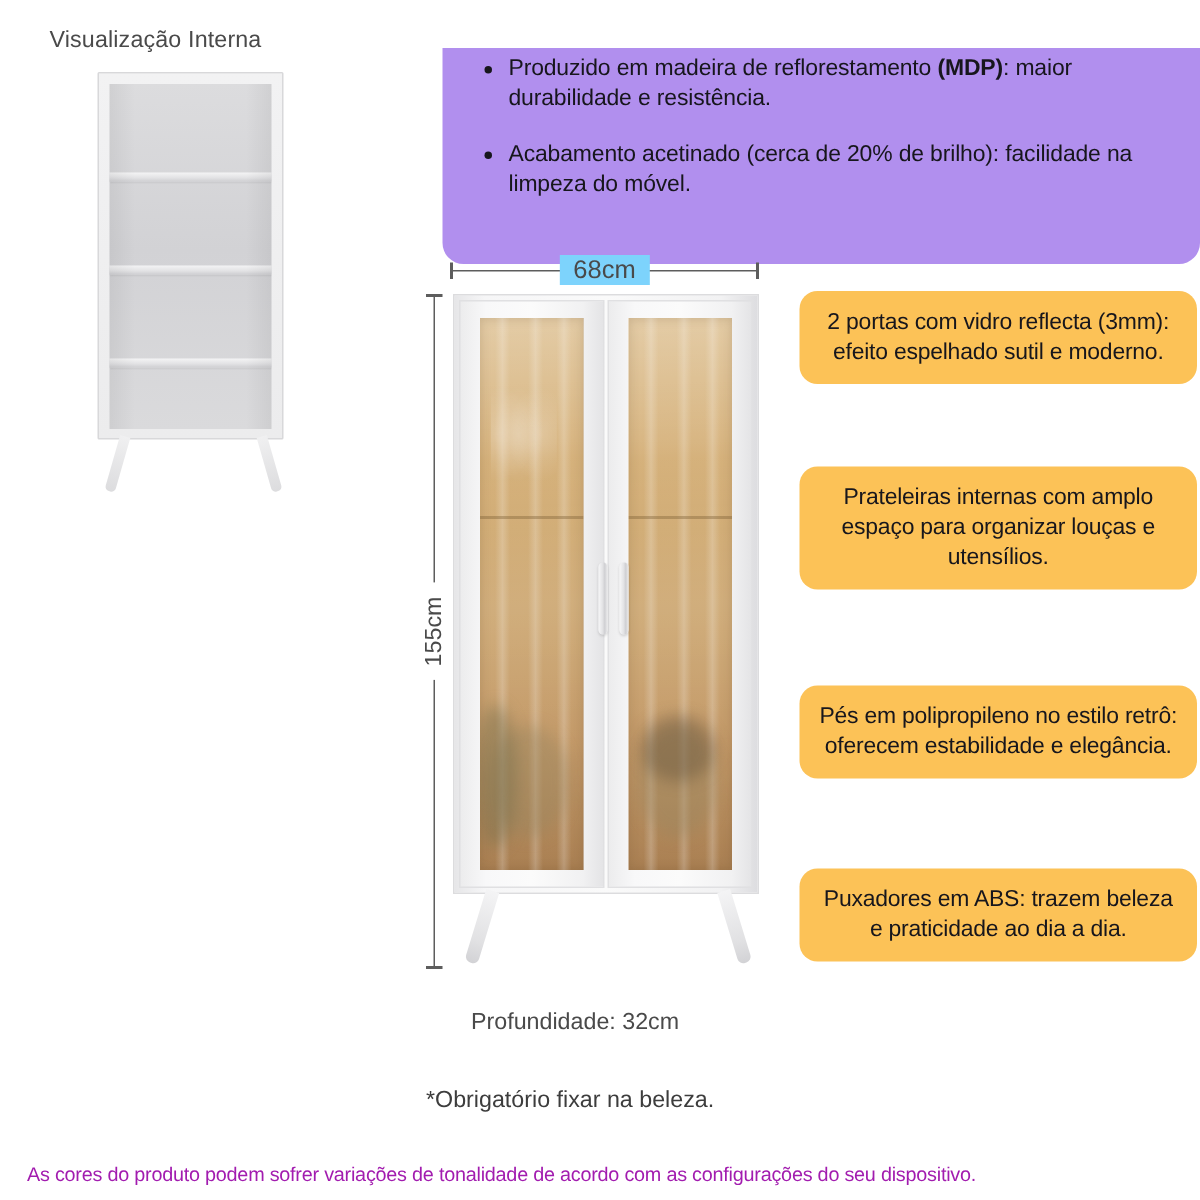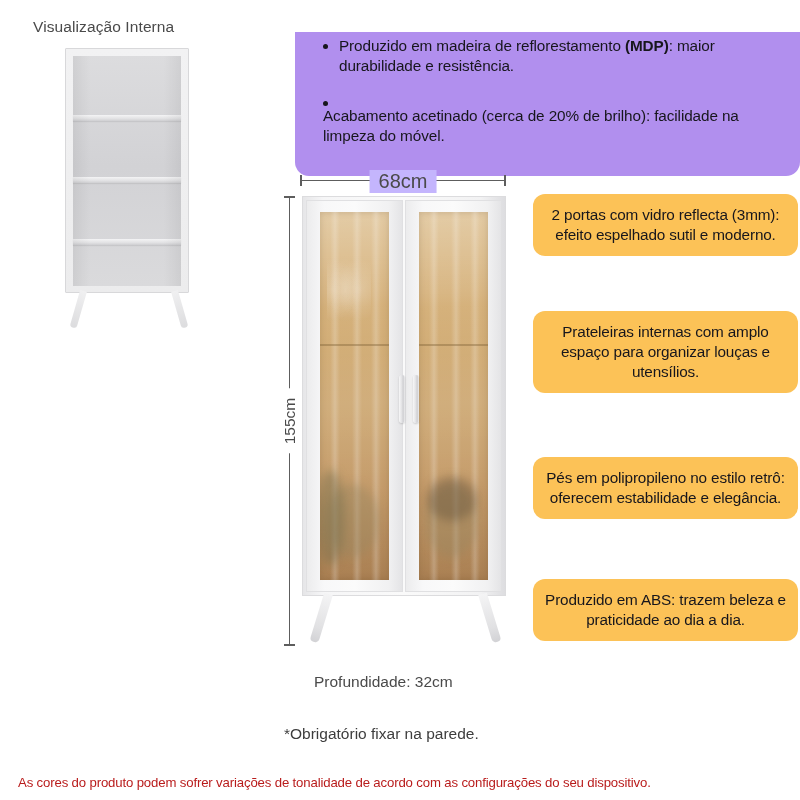--- a/index.html
+++ b/index.html
@@ -96,21 +96,21 @@
     background: #b18fee;
     border-radius: 0 0 14px 14px;
     padding: 4px 26px 14px 28px;
     margin-top: 32px;
   }
   .bullet-row {
     display: flex;
     align-items: flex-start;
     margin-bottom: 16px;
   }
-  .bullet-row:last-child { margin-bottom: 0; flex-direction: column; }
+  .bullet-row:last-child { margin-bottom: 0; }
   .bullet-dot {
     flex: 0 0 auto;
     width: 5px;
     height: 5px;
     border-radius: 50%;
     background: #17161c;
     margin: 8px 11px 0 0;
   }
   .bullet-text {
     font-size: 15.3px;
@@ -141,23 +141,23 @@
     height: 11px;
     background: #5d5d5d;
   }
   #dim-width .cap.l { left: 0; }
   #dim-width .cap.r { right: 0; }
   #dim-width .label {
     position: absolute;
     left: 50%;
     top: -2px;
     transform: translateX(-50%);
-    background: #c4b5fd;
+    background: #7dd3fc;
     padding: 0 9px;
-    font-size: 20px;
+    font-size: 17px;
     color: #4a4a4a;
     white-space: nowrap;
   }
 
   #dim-height {
     position: absolute;
     left: 282px;
     top: 196px;
     width: 16px;
     height: 450px;
@@ -327,21 +327,21 @@
     top: 725px;
     font-size: 15.5px;
     color: #3d3d3d;
     white-space: nowrap;
   }
   #disclaimer {
     position: absolute;
     left: 18px;
     top: 775px;
     font-size: 13.2px;
-    color: #b91c1c;
+    color: #a21caf;
     letter-spacing: -0.15px;
     white-space: nowrap;
   }
 </style>
 </head>
 <body>
 
 <div id="page">
 
   <div id="internal-title">Visualização Interna</div>
@@ -407,19 +407,19 @@
       <div class="cab-handle h-left"></div>
       <div class="cab-handle h-right"></div>
     </div>
     <div class="cab-leg left"></div>
     <div class="cab-leg right"></div>
   </div>
 
   <div class="yellow-box" id="yellow-box-0">2 portas com vidro reflecta (3mm): efeito espelhado sutil e moderno.</div>
   <div class="yellow-box" id="yellow-box-2">Pés em polipropileno no estilo retrô: oferecem estabilidade e elegância.</div>
   <div class="yellow-box" id="yellow-box-1">Prateleiras internas com amplo espaço para organizar louças e utensílios.</div>
-  <div class="yellow-box" id="yellow-box-3">Produzido em ABS: trazem beleza e praticidade ao dia a dia.</div>
+  <div class="yellow-box" id="yellow-box-3">Puxadores em ABS: trazem beleza e praticidade ao dia a dia.</div>
 
   <div id="depth-caption">Profundidade: 32cm</div>
-  <div id="wall-note">*Obrigatório fixar na parede.</div>
+  <div id="wall-note">*Obrigatório fixar na beleza.</div>
   <div id="disclaimer">As cores do produto podem sofrer variações de tonalidade de acordo com as configurações do seu dispositivo.</div>
 
 </div>
 
 </body></html>

